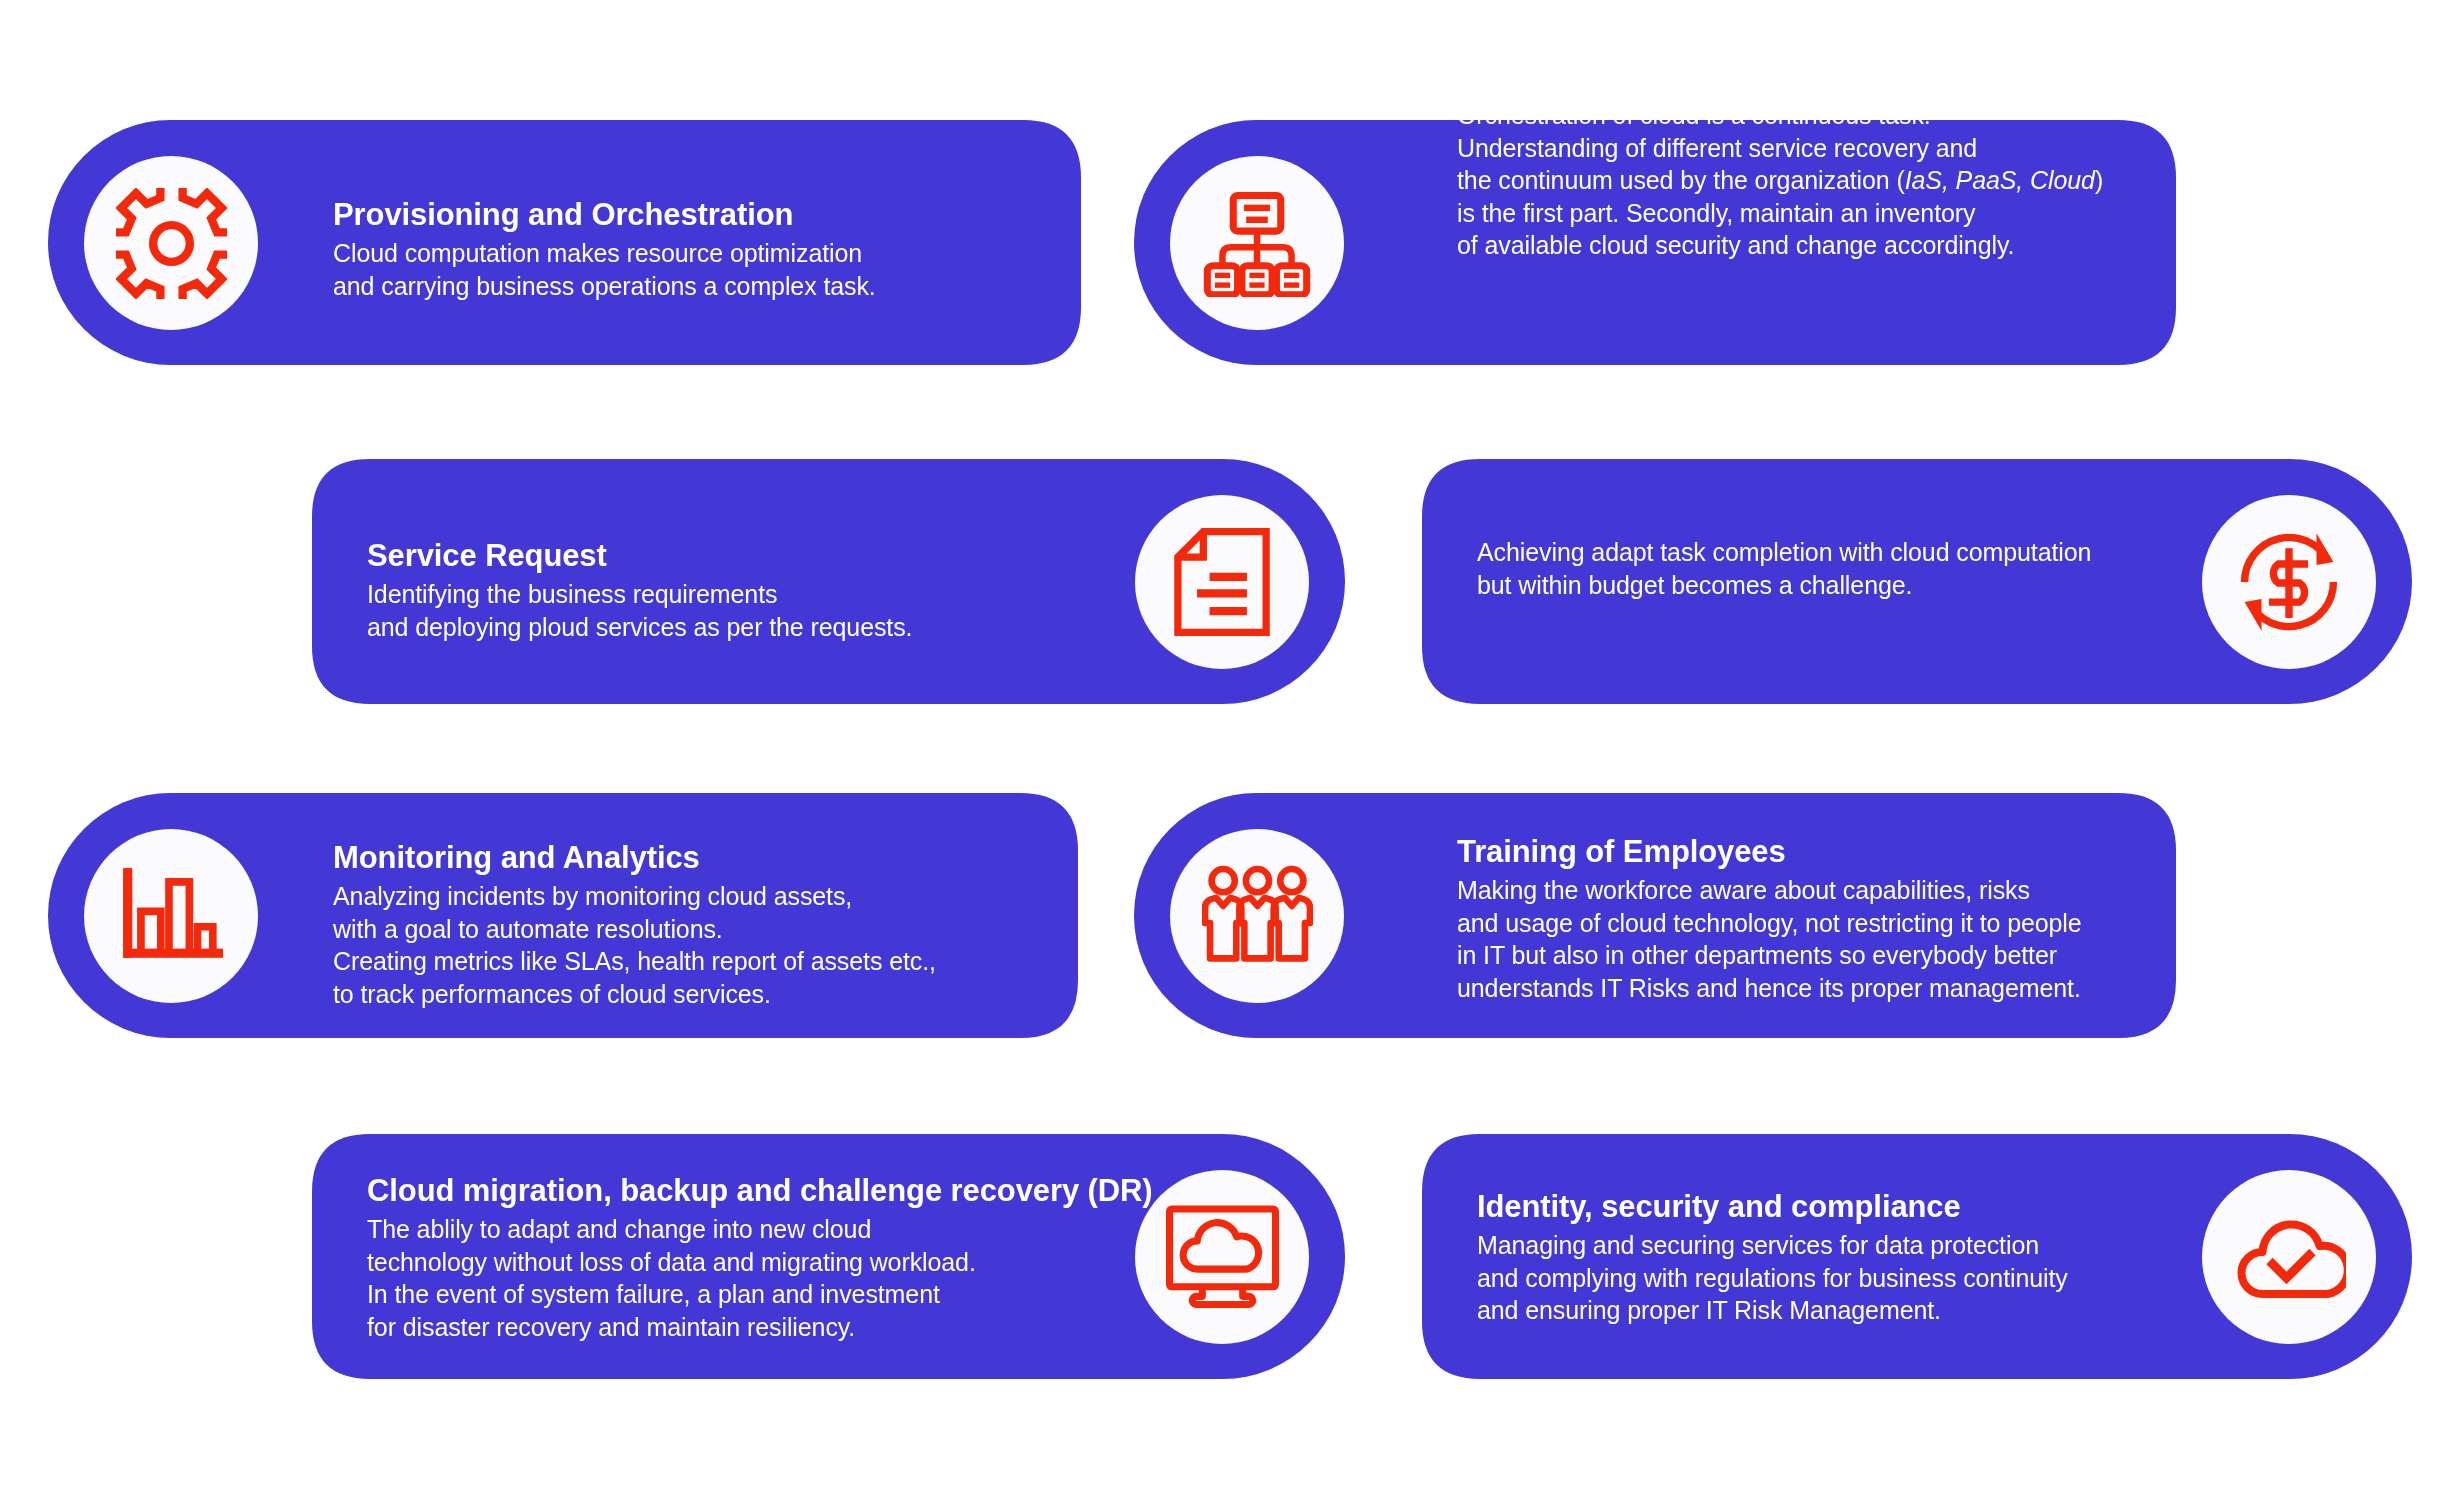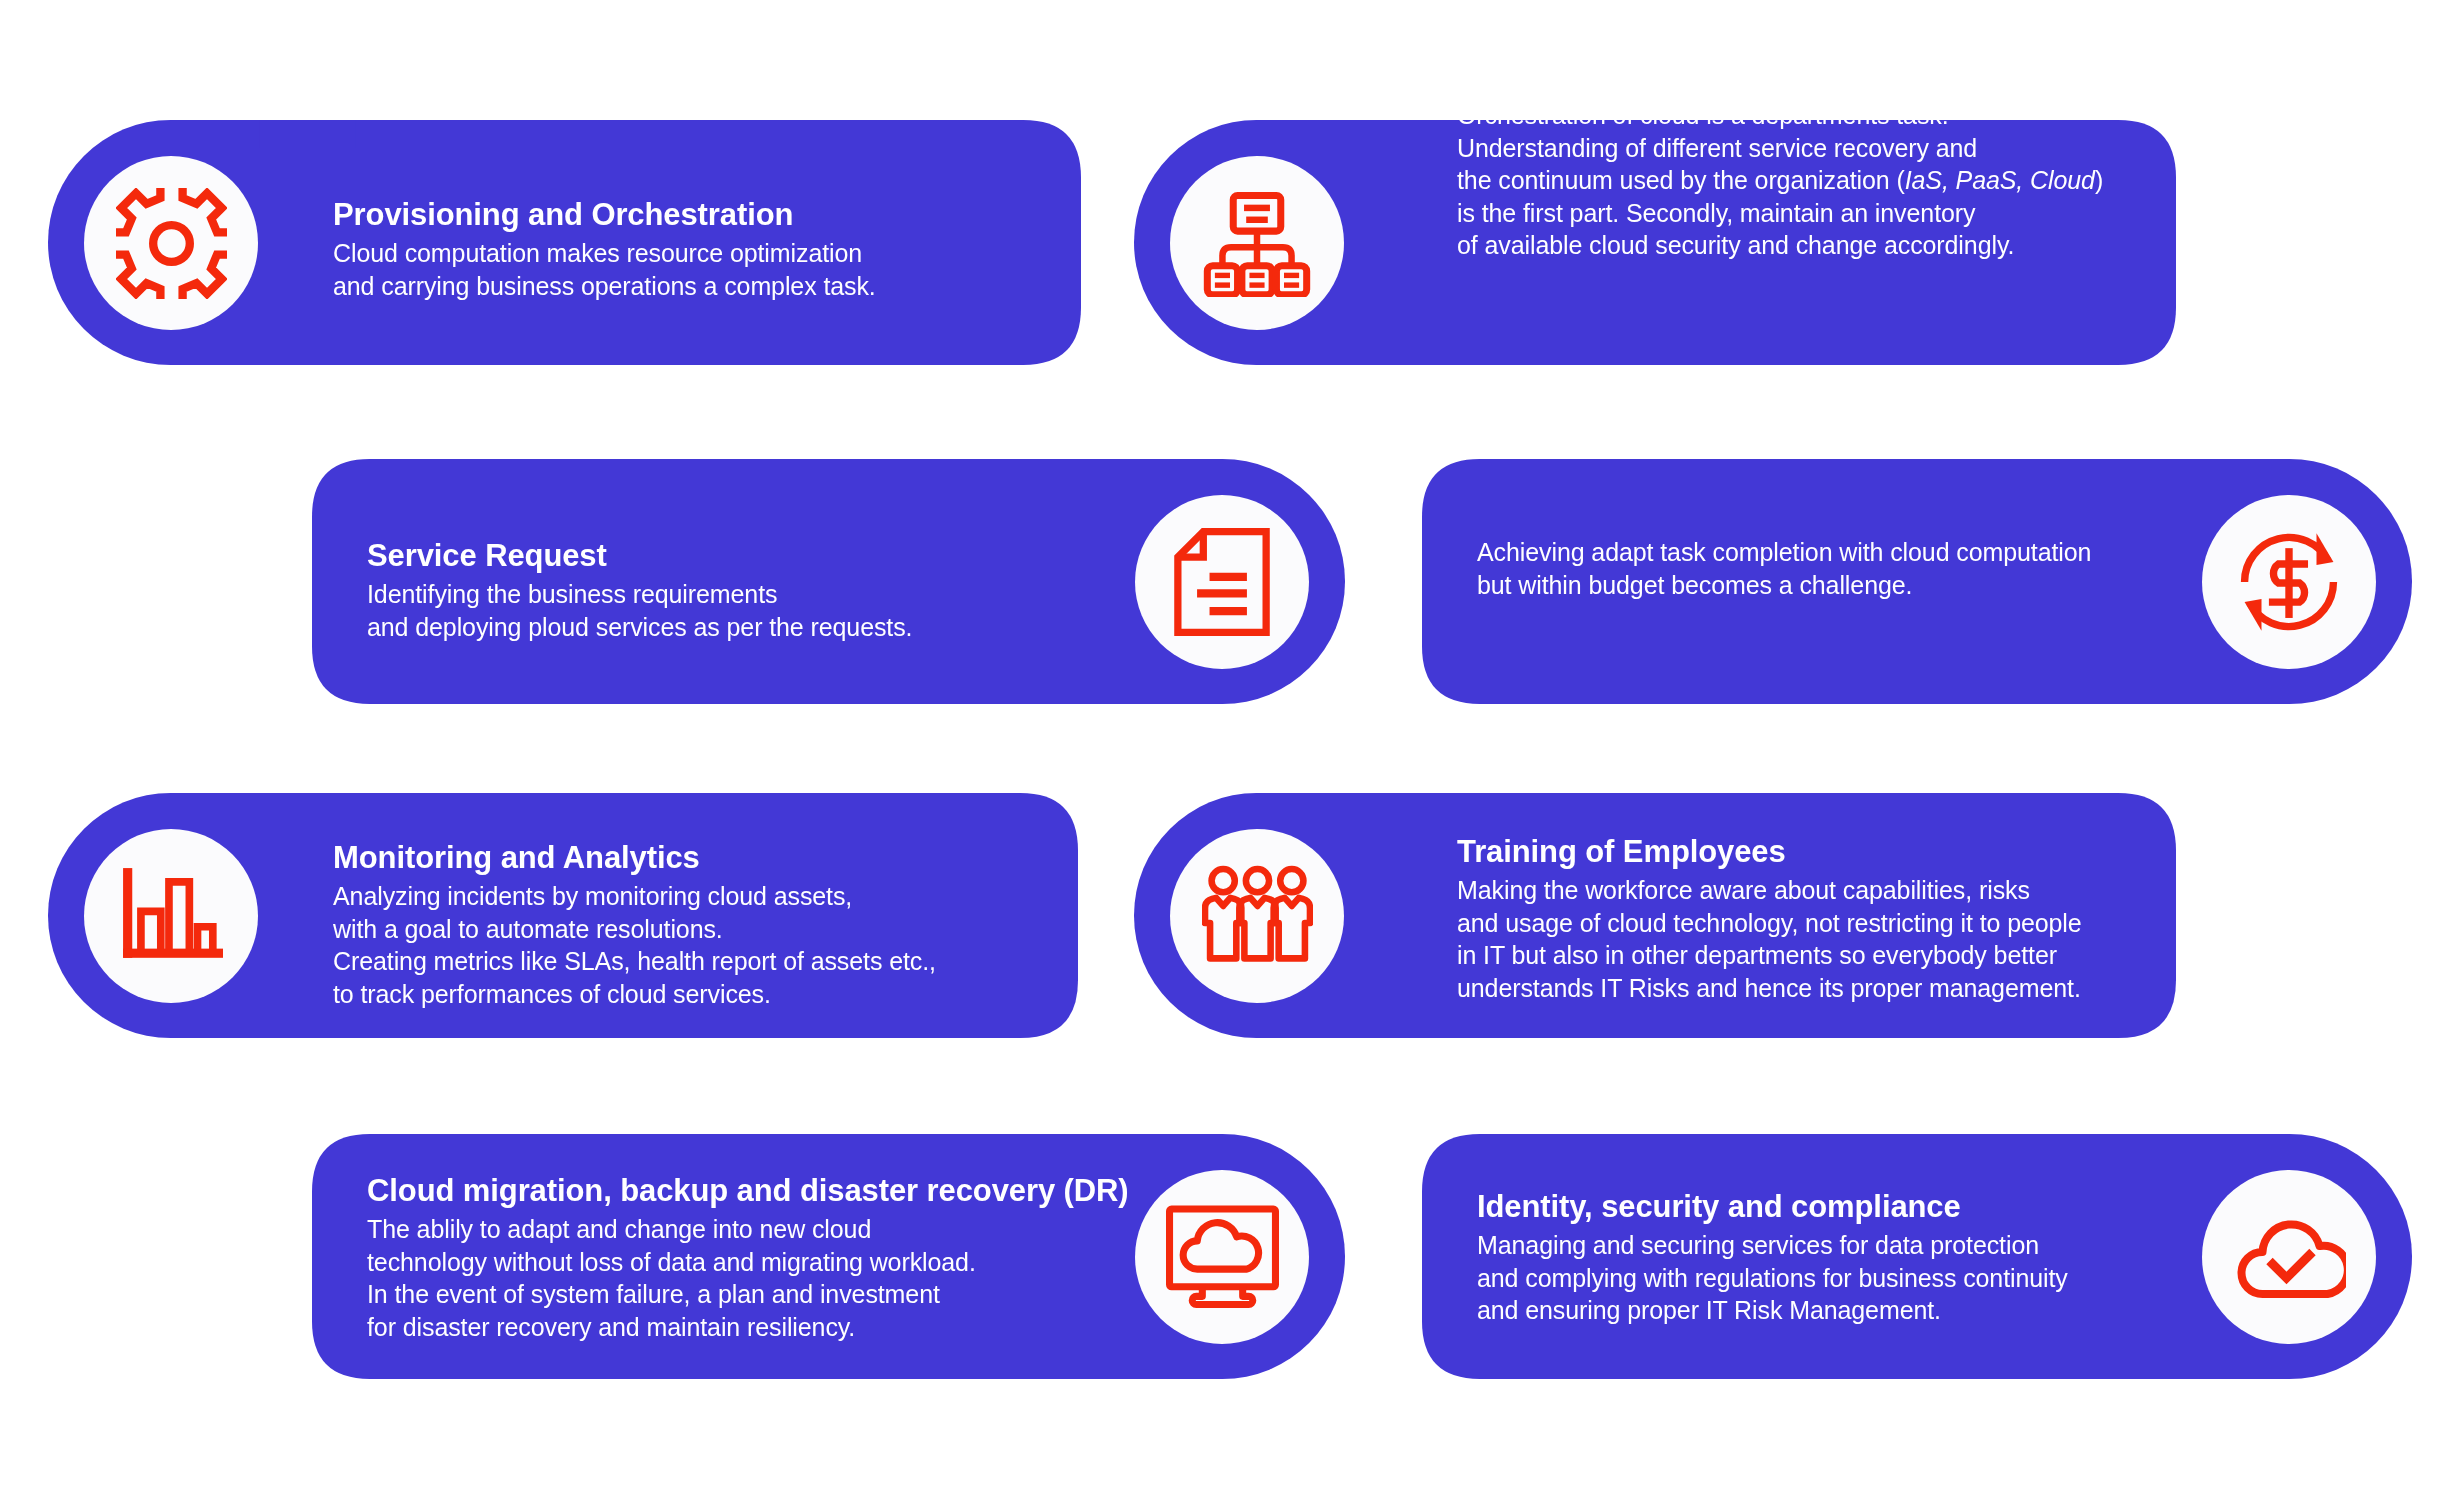--- a/index.html
+++ b/index.html
@@ -117,21 +117,21 @@
         <line x1="11" y1="89" x2="25" y2="89" stroke="#f4290c" stroke-width="5"></line>
         <line x1="43" y1="80" x2="57" y2="80" stroke="#f4290c" stroke-width="5"></line>
         <line x1="43" y1="89" x2="57" y2="89" stroke="#f4290c" stroke-width="5"></line>
         <line x1="75" y1="80" x2="89" y2="80" stroke="#f4290c" stroke-width="5"></line>
         <line x1="75" y1="89" x2="89" y2="89" stroke="#f4290c" stroke-width="5"></line>
       </svg>
     </div>
     <div class="txt" style="left:323px;top:142px;width:730px;transform:translateY(-100%);">
       <p class="ttl">Inventory and Classification</p>
       <p class="body">
-        <span class="ln">Orchestration of cloud is a departments task.</span>
+        <span class="ln">Orchestration of cloud is a continuous task.</span>
         <span class="ln">Understanding of different service recovery and</span>
         <span class="ln">the continuum used by the organization (<span class="it">IaS, PaaS, Cloud</span>)</span>
         <span class="ln">is the first part. Secondly, maintain an inventory</span>
         <span class="ln">of available cloud security and change accordingly.</span>
       </p>
     </div>
   </div>
 
   <div class="card" style="left:312px;top:459px;width:1033px;height:245px;">
     <div class="shape">
@@ -276,21 +276,21 @@
       </svg>
     </div>
     <div class="disc" style="left:823px;top:36px;width:174px;height:174px;">
       <svg width="113" height="104" viewBox="0 0 112 102">
         <rect x="3.5" y="3.5" width="105" height="77" rx="2" fill="none" stroke="#f4290c" stroke-width="7"></rect>
         <path fill="none" stroke="#f4290c" stroke-width="7" stroke-linejoin="round" d="M31,63 A14,14 0 0 1 31,35 A20,20 0 0 1 70,31 A16,16 0 0 1 80,63 Z"></path>
         <path fill="none" stroke="#f4290c" stroke-width="7" stroke-linejoin="round" d="M36,81 L36,90 L30,90 A4,4 0 0 0 30,98 L82,98 A4,4 0 0 0 82,90 L76,90 L76,81"></path>
       </svg>
     </div>
     <div class="txt" style="left:55px;top:123px;width:711px;transform:translateY(-50%);">
-      <p class="ttl">Cloud migration, backup and disaster recovery (DR)</p>
+      <p class="ttl">Cloud migration, backup and challenge recovery (DR)</p>
       <p class="body">
         <span class="ln">The ablily to adapt and change into new cloud</span>
         <span class="ln">technology without loss of data and migrating workload.</span>
         <span class="ln">In the event of system failure, a plan and investment</span>
         <span class="ln">for disaster recovery and maintain resiliency.</span>
       </p>
     </div>
   </div>
 
   <div class="card" style="left:1422px;top:1134px;width:990px;height:245px;">

